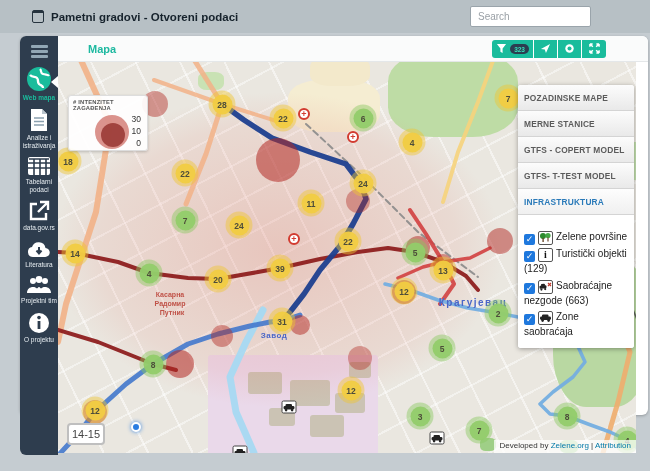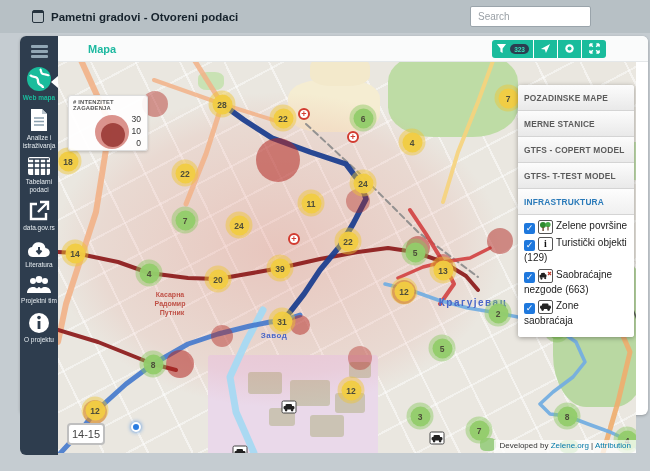--- a/index.html
+++ b/index.html
@@ -54,21 +54,21 @@
 #legend-body{position:relative;height:40px}
 .lg-circle{position:absolute;border-radius:50%}
 #legend-ticks{position:absolute;right:2px;top:2px;text-align:right;font-size:8.5px;color:#333}
 #legend-ticks div{line-height:12px}
 
 #layers-panel{position:absolute;left:460px;top:23px;width:116px;background:#fff;border-radius:3px;box-shadow:0 1px 5px rgba(0,0,0,.35);overflow:hidden}
 .acc-header{height:26px;background:linear-gradient(#fcfcfc,#e9e9e9);border-bottom:1px solid #d4d4d4;display:flex;align-items:center;padding-left:6px;cursor:pointer}
 .acc-header span{font-size:9.5px;font-weight:bold;color:#5b5b5b;letter-spacing:.2px;transform:scaleX(.88);transform-origin:left;white-space:nowrap}
 .acc-header.active{background:linear-gradient(#fdfdfd,#f0f0f0)}
 .acc-header.active span{color:#2a7ab9}
-#layer-list{padding:4px 4px 6px 6px;background:#fff}
+#layer-list{padding:15px 4px 6px 6px;background:#fff}
 .layer-item{font-size:10px;color:#222;line-height:14.5px;margin-bottom:2px;cursor:pointer}
 .cb{display:inline-block;width:11px;height:11px;background:#1e78dd;border-radius:2px;color:#fff;font-size:9px;line-height:11px;text-align:center;vertical-align:-2px;margin-right:3px}
 .licon{display:inline-block;width:15px;height:14px;border:1px solid #555;border-radius:2px;background:#fff;vertical-align:-3px;margin-right:3px;text-align:center}
 
 #time-box{position:absolute;left:9px;top:361px;width:38px;height:22px;background:#fff;border:2px solid rgba(0,0,0,.25);border-radius:4px;font-size:11px;color:#444;display:flex;align-items:center;justify-content:center;cursor:pointer}
 #attribution{position:absolute;right:0;bottom:0;height:13px;background:rgba(255,255,255,.75);font-size:8px;color:#333;padding:1px 5px;white-space:nowrap}
 #attribution a{color:#0078a8;text-decoration:none;cursor:pointer}
 </style>
 </head>
 <body>

